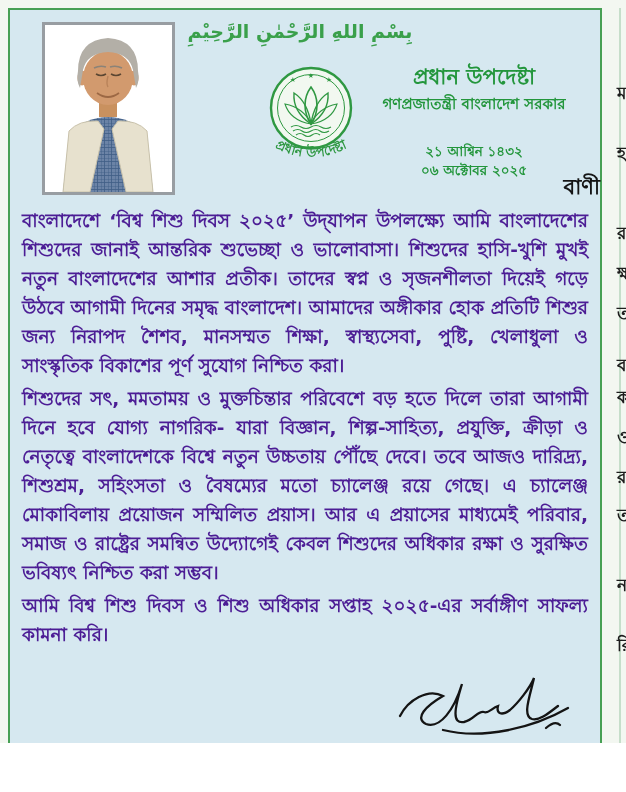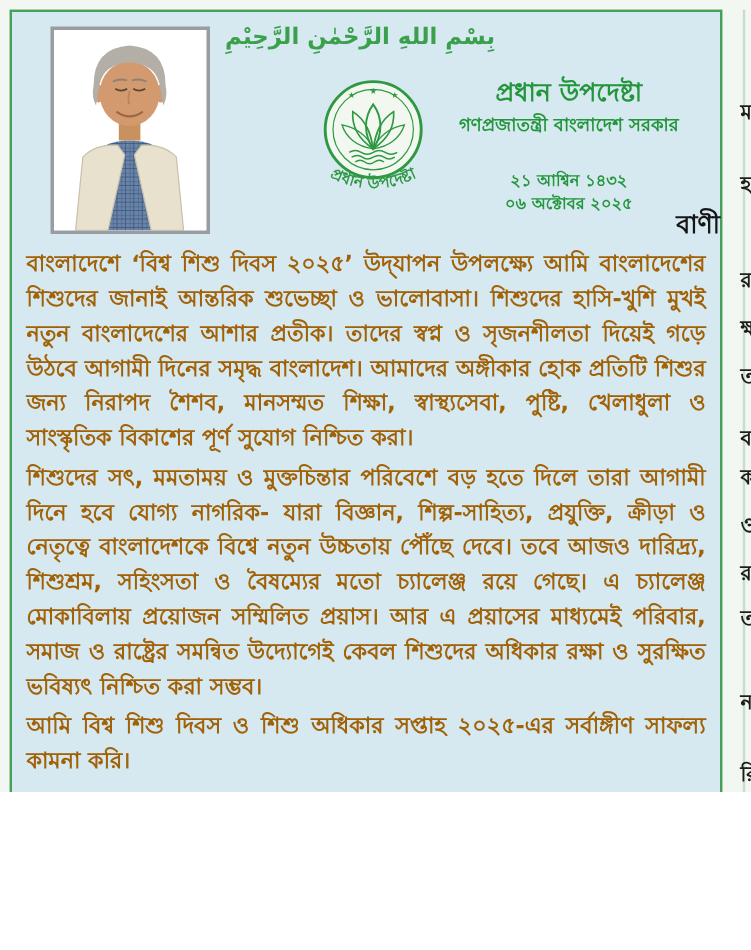--- a/index.html
+++ b/index.html
@@ -1,17 +1,17 @@
 <!DOCTYPE html>
 <html><head>
 <meta charset="utf-8">
 <style>
   html,body{margin:0;padding:0;}
   .sheet{
-    position:relative;width:626px;height:660px;overflow:hidden;
+    position:relative;width:626px;height:743px;overflow:hidden;
     background:#f3f7f1;
     font-family:"DejaVu Sans",sans-serif;
   }
   .main-box{
     position:absolute;left:8px;top:8px;width:590px;height:762px;
     border:2px solid #47a055;background:#d6e8f0;
   }
   
   .photo-frame{
     position:absolute;left:32px;top:12px;width:127px;height:167px;
@@ -28,21 +28,21 @@
   .org-subtitle{font-size:15px;font-weight:bold;line-height:20px;margin-top:4px;}
   .date-line{font-size:13.5px;font-weight:bold;line-height:19px;}
   .date-first{margin-top:28px;}
   .message-title{
     position:absolute;left:0;top:161px;width:590px;text-align:right;
     font-size:21px;font-weight:bold;color:#151515;
   }
   
   .body-text{
     position:absolute;left:12px;top:196px;width:566px;
-    font-size:18.5px;line-height:29px;font-weight:bold;color:#a16207;
+    font-size:18.5px;line-height:29px;font-weight:bold;color:#4c1d95;
     text-align:justify;
   }
   .body-text p{margin:0 0 4px 0;}
   
   .signature{position:absolute;left:378px;top:656px;width:190px;height:80px;}
   .signature svg{display:block;width:100%;height:100%;}
   .signatory{
     position:absolute;left:355px;top:732px;width:225px;text-align:center;
     font-size:19px;font-weight:bold;color:#0f172a;
   }

